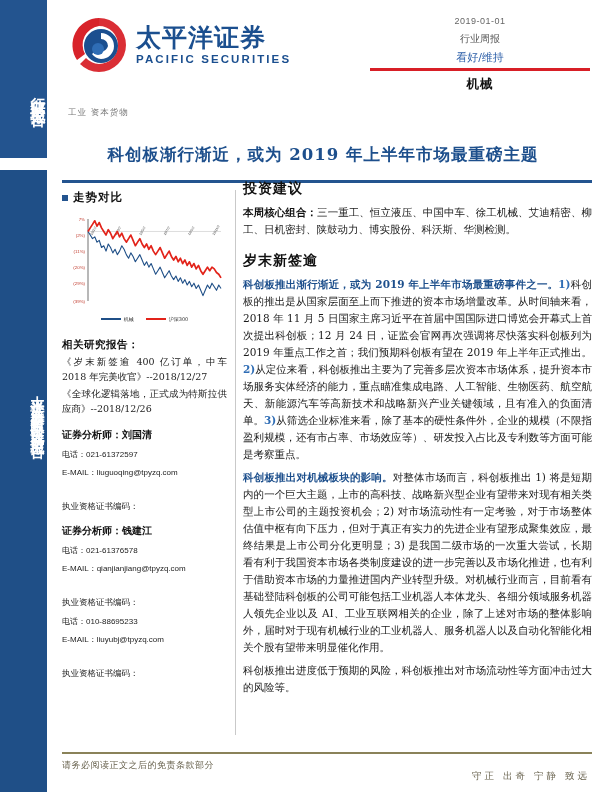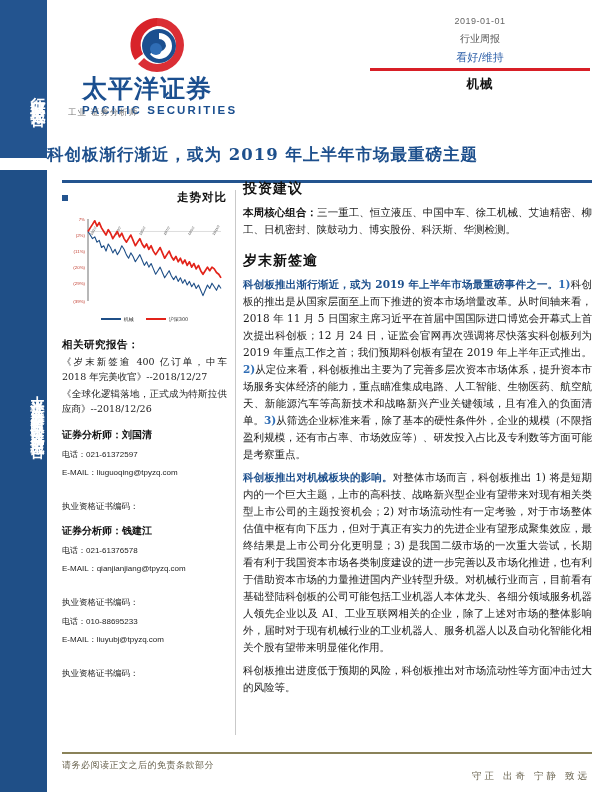--- a/index.html
+++ b/index.html
@@ -54,25 +54,24 @@
   }
   .sb-text-bot {
     top: 190px;
     font-size: 14px;
     height: 440px;
   }
 
   
   .logo-wrap {
     position: absolute;
-    left: 76px;
+    left: 68px;
     top: 14px;
     display: flex;
     align-items: center;
-    flex-direction: column;
   }
   .logo-mark {
     width: 62px;
     height: 62px;
     position: relative;
     flex: none;
   }
   .logo-text {
     margin-left: 6px;
   }
@@ -138,20 +137,21 @@
     color: #777;
     letter-spacing: 1px;
   }
 
   
   .doc-title {
     position: absolute;
     left: 47px;
     top: 144px;
     width: 552px;
+    text-align: center;
     font-family: "DejaVu Serif", "Liberation Serif", serif;
     font-weight: bold;
     font-size: 16.5px;
     color: #1d4f8c;
     letter-spacing: 1px;
   }
   .title-rule {
     position: absolute;
     left: 62px;
     top: 180px;
@@ -183,21 +183,20 @@
   }
 
   .sect-head {
     display: flex;
     align-items: center;
     font-family: "DejaVu Serif", "Liberation Serif", serif;
     font-weight: bold;
     font-size: 11.5px;
     color: #111;
     letter-spacing: 1px;
-    justify-content: space-between;
   }
   .sq {
     width: 6px; height: 6px;
     background: #23548f;
     margin-right: 5px;
     flex: none;
   }
 
   
   .chart-box {
@@ -339,21 +338,21 @@
 </div>
 
 <div class="hdr-right">
   <div class="hdr-date">2019-01-01</div>
   <div class="hdr-type">行业周报</div>
   <div class="hdr-rating">看好/维持</div>
   <div class="hdr-rule"></div>
   <div class="hdr-industry">机械</div>
 </div>
 
-<div class="subsector">工业 证券分析师</div>
+<div class="subsector">工业 资本货物</div>
 
 <div class="doc-title">科创板渐行渐近，或为 2019 年上半年市场最重磅主题</div>
 <div class="title-rule"></div>
 <div class="vdivider"></div>
 
 <div class="col-left">
 
   <div class="sect-head">
     <span class="sq"></span>
     <span>走势对比</span>

